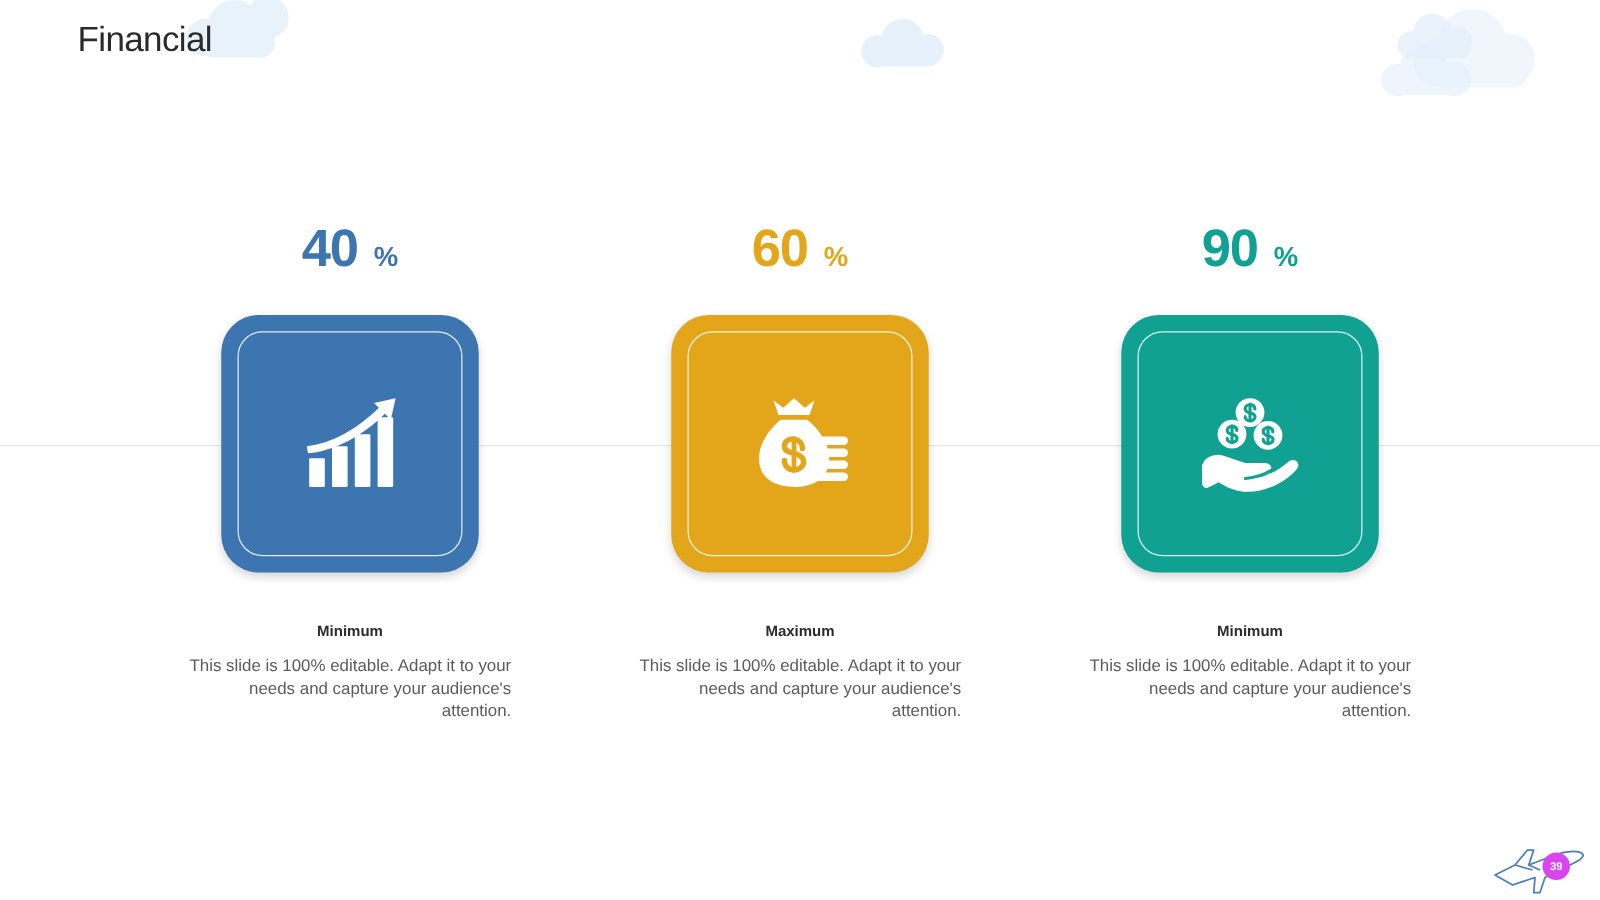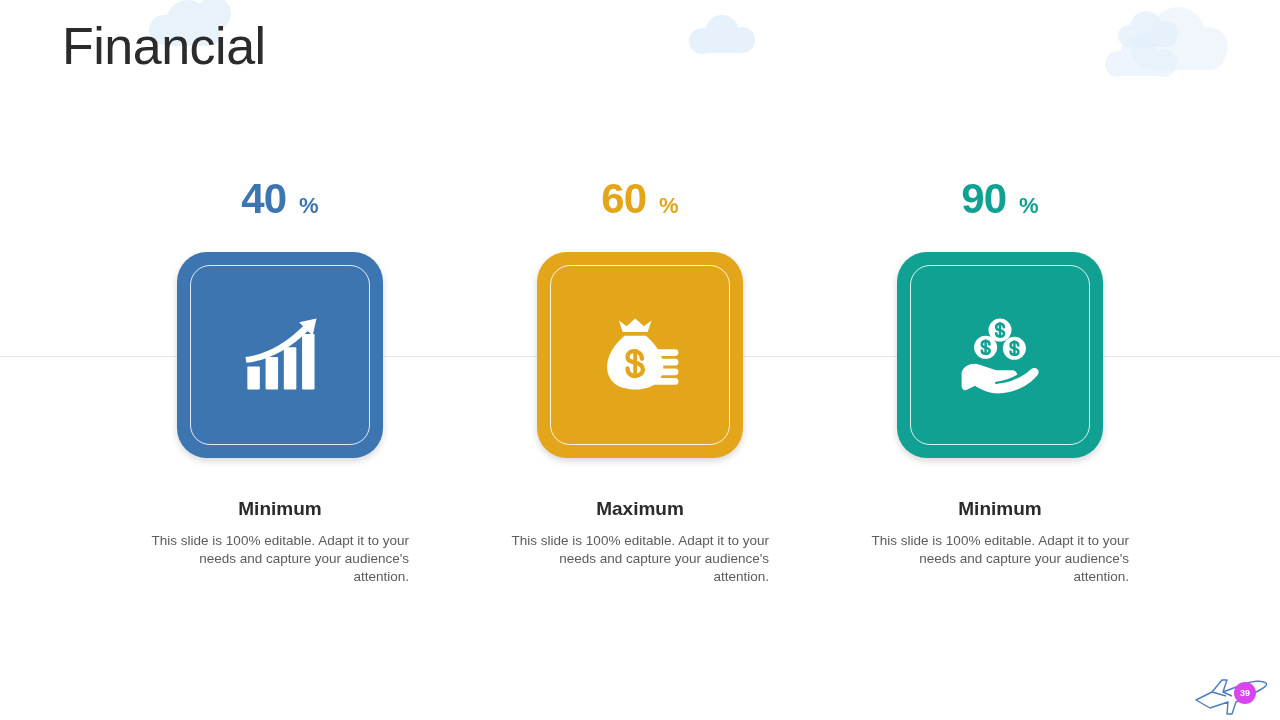--- a/index.html
+++ b/index.html
@@ -20,21 +20,21 @@
     width: 1280px;
     height: 110px;
     pointer-events: none;
   }
 
   
   .slide-title {
     position: absolute;
     left: 62px;
     top: 16px;
-    font-size: 52px;
+    font-size: 28px;
     font-weight: 400;
     color: #2b2b2b;
     letter-spacing: -0.5px;
     z-index: 3;
   }
 
   
   .divider-line {
     position: absolute;
     left: 0;
@@ -109,21 +109,21 @@
   .card-icon {
     position: relative;
     width: 96px;
     height: 96px;
     display: block;
   }
 
   
   .caption-heading {
     margin-top: 40px;
-    font-size: 19px;
+    font-size: 12px;
     font-weight: bold;
     color: #2b2b2b;
   }
   .caption-body {
     margin-top: 12px;
     width: 258px;
     text-align: right;
     font-size: 13.5px;
     line-height: 18px;
     color: #5b5b5b;

